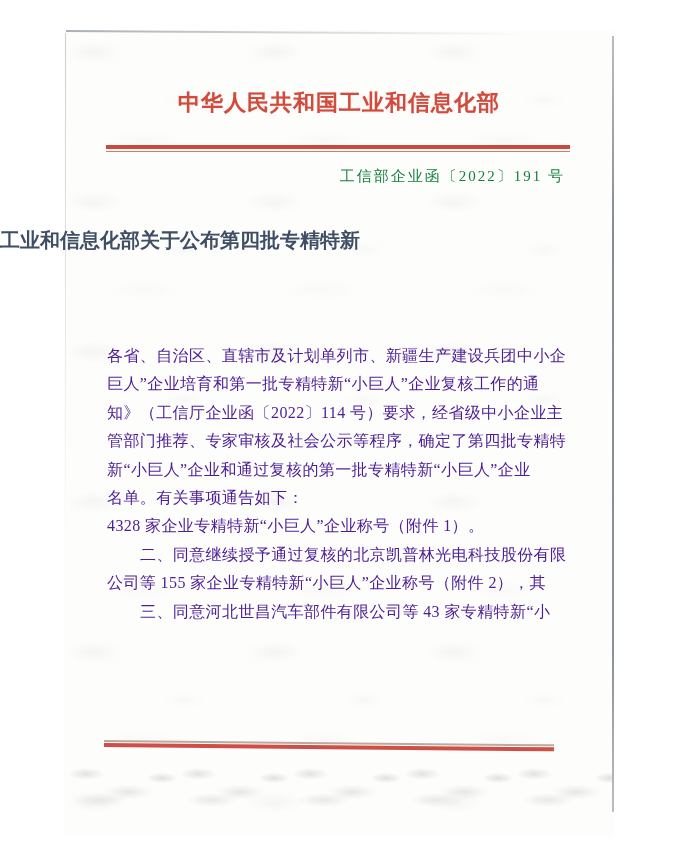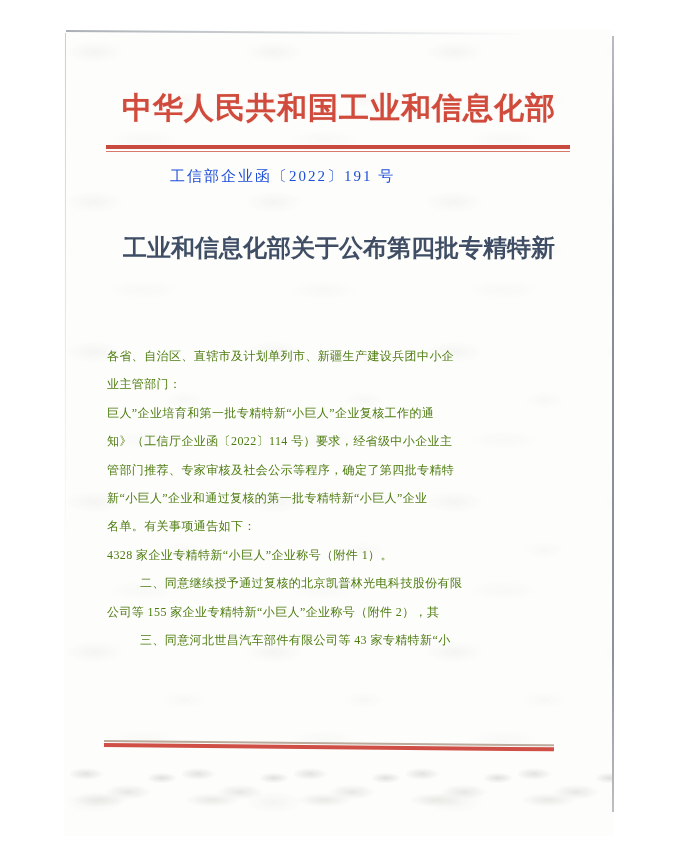--- a/index.html
+++ b/index.html
@@ -33,42 +33,42 @@
     transform:rotate(0.35deg);transform-origin:left center;
     background:linear-gradient(90deg,#aab0b6, rgba(170,176,182,0) 85%);
   }
   .edge-left{
     position:absolute;left:65px;top:33px;width:1px;height:520px;
     background:linear-gradient(rgba(178,182,187,.65), rgba(178,182,187,0));
   }
   
   .letterhead{
     position:absolute;left:0;top:88px;width:678px;text-align:center;
-    font-size:30px;font-weight:bold;letter-spacing:1px;color:#d14b3d;
+    font-size:22px;font-weight:bold;letter-spacing:1px;color:#d14b3d;
     text-shadow:0 0 1px rgba(209,75,61,.35);
     white-space:nowrap;
   }
   .rule-top{position:absolute;left:106px;top:145px;width:464px;}
   .rule-top .thick{height:3.5px;background:#c94a3e;}
   .rule-top .thin{height:1.5px;background:#d8796d;margin-top:2px;}
   .doc-number{
-    position:absolute;left:0;top:167px;width:565px;text-align:center;
-    font-size:15px;letter-spacing:2px;color:#1d4ed8;white-space:nowrap;
+    position:absolute;left:0;top:167px;width:565px;text-align:right;
+    font-size:15px;letter-spacing:2px;color:#15803d;white-space:nowrap;
   }
   
   .title{
-    position:absolute;left:0;top:228px;width:678px;text-align:center;
-    font-weight:bold;color:#3f4e64;font-size:24px;line-height:41px;
+    position:absolute;left:0;top:220px;width:678px;
+    font-weight:bold;color:#3f4e64;font-size:20px;line-height:41px;
     letter-spacing:0;
   }
   .title div{white-space:nowrap;}
   
   .body{
     position:absolute;left:107px;top:342px;width:463px;
-    font-size:12px;color:#4d7c0f;letter-spacing:.4px;
+    font-size:16px;color:#4c1d95;letter-spacing:.4px;
   }
   .line{height:28.4px;line-height:28.4px;white-space:nowrap;}
   .indent{text-indent:33px;}
   
   .rule-bottom{
     position:absolute;left:104px;top:740px;width:450px;
     transform:rotate(0.55deg);transform-origin:left center;
   }
   .rule-bottom .thin{height:1.5px;background:#bcab9c;}
   .rule-bottom .thick{height:4px;background:#cf4f46;margin-top:1px;}
@@ -104,21 +104,20 @@
   </div>
 
   <div class="doc-number">工信部企业函〔2022〕191 号</div>
 
   <div class="title">
     <div>工业和信息化部关于公布第四批专精特新</div>
   </div>
 
   <div class="body">
     <div class="line">各省、自治区、直辖市及计划单列市、新疆生产建设兵团中小企</div>
-    <div class="line">业主管部门：</div>
     <div class="line">巨人”企业培育和第一批专精特新“小巨人”企业复核工作的通</div>
     <div class="line">知》（工信厅企业函〔2022〕114 号）要求，经省级中小企业主</div>
     <div class="line">管部门推荐、专家审核及社会公示等程序，确定了第四批专精特</div>
     <div class="line">新“小巨人”企业和通过复核的第一批专精特新“小巨人”企业</div>
     <div class="line">名单。有关事项通告如下：</div>
     <div class="line">4328 家企业专精特新“小巨人”企业称号（附件 1）。</div>
     <div class="line indent">二、同意继续授予通过复核的北京凯普林光电科技股份有限</div>
     <div class="line">公司等 155 家企业专精特新“小巨人”企业称号（附件 2），其</div>
     <div class="line indent">三、同意河北世昌汽车部件有限公司等 43 家专精特新“小</div>
   </div>

